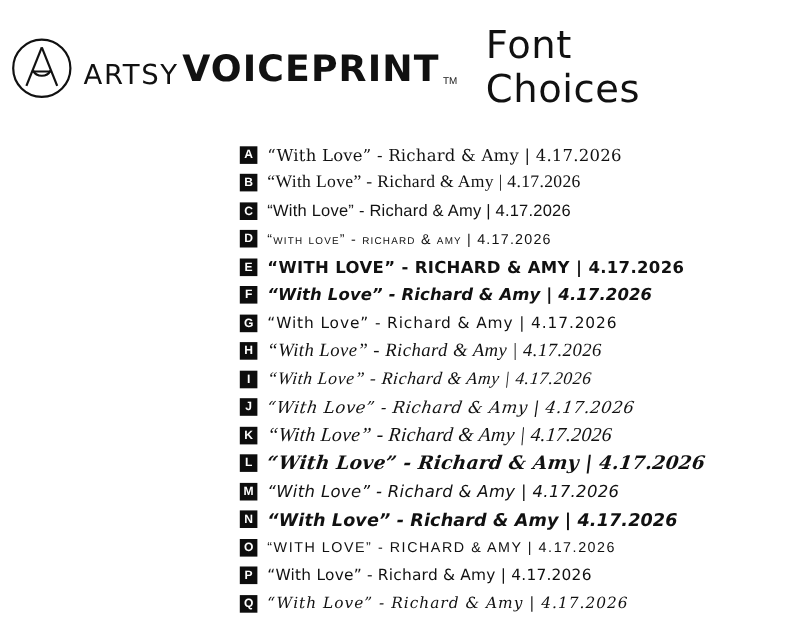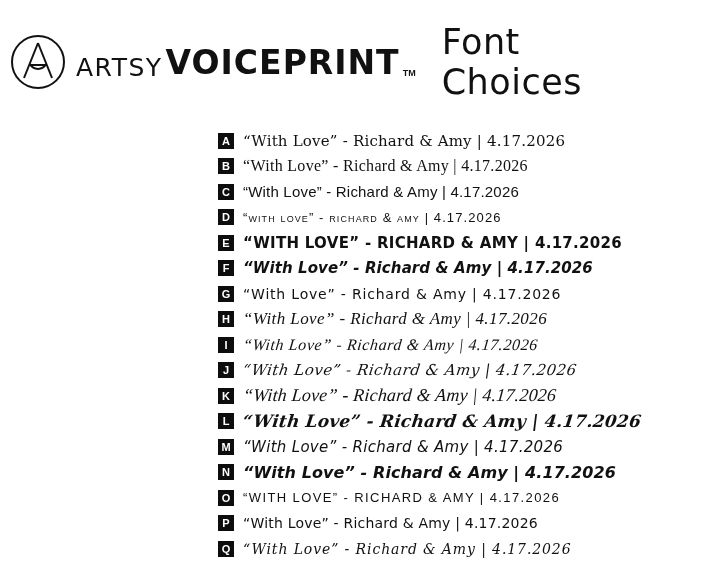--- a/index.html
+++ b/index.html
@@ -50,21 +50,21 @@
     font-family: "DejaVu Sans", sans-serif;
   }
   .brand-voiceprint {
     font-size: 33px;
     letter-spacing: 1px;
     font-weight: 700;
     font-family: "DejaVu Sans", sans-serif;
   }
   .brand-tm {
     font-size: 9px;
-    font-weight: 700;
+    font-weight: 400;
     padding-bottom: 4px;
     letter-spacing: 0;
   }
   .title {
     font-family: "DejaVu Sans", sans-serif;
     font-size: 35px;
     font-weight: 400;
     letter-spacing: 0.5px;
     margin-left: 16px;
   }

